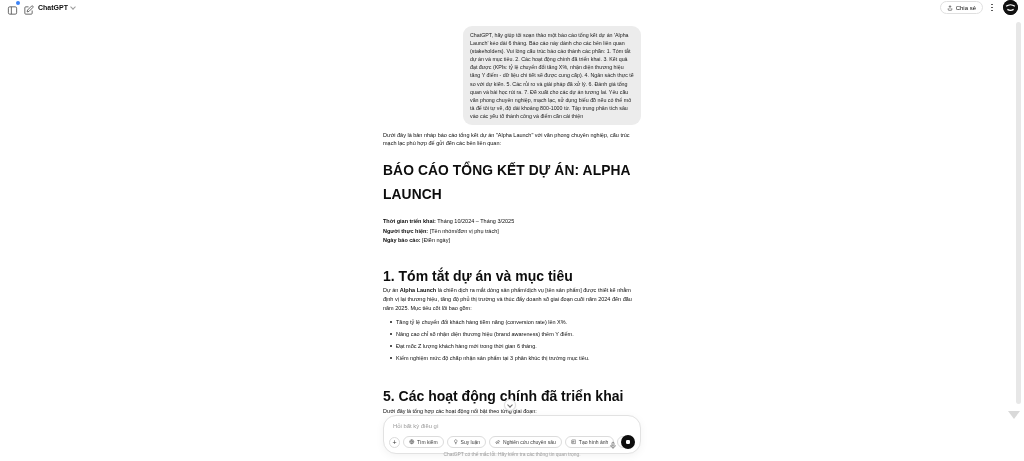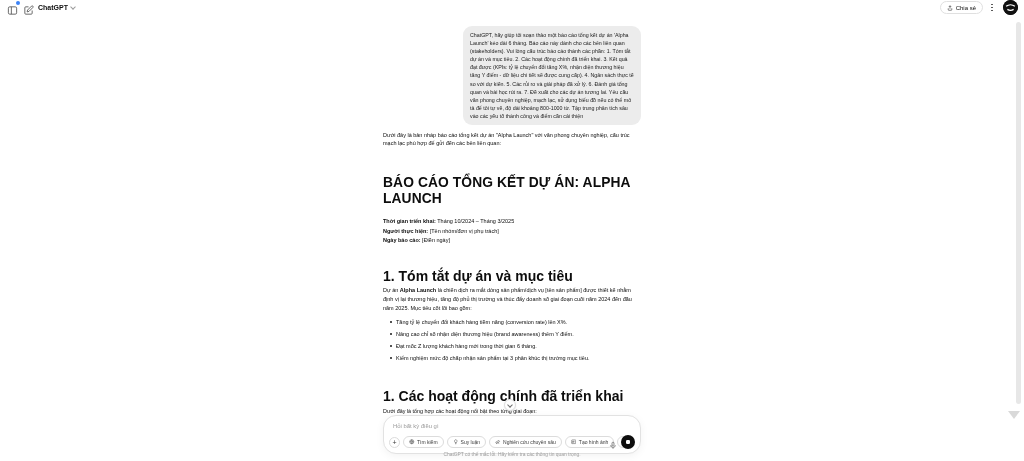--- a/index.html
+++ b/index.html
@@ -27,21 +27,21 @@
   .avatar svg { width:100%; height:100%; }
 
   
   .col { position:absolute; left:383px; width:258px; }
 
   .user-bubble { position:absolute; left:463px; top:26px; width:178px; background:#ececec;
     border-radius:9px; padding:5px 7px; font-size:5.3px; line-height:8.1px; color:#1a1a1a; }
 
   .intro { top:132px; font-size:5.5px; line-height:7.6px; }
 
-  .report-h1 { top:175px; font-size:13.8px; line-height:16px; font-weight:800; letter-spacing:0.1px; }
+  .report-h1 { top:159px; font-size:13.8px; line-height:24px; font-weight:800; letter-spacing:0.1px; }
 
   .meta { top:217px; font-size:5.5px; line-height:9.6px; }
   .meta b { font-weight:700; }
 
   .h2 { font-size:14px; font-weight:700; }
   #sec1-h { top:268px; }
   #sec2-h { top:388px; }
 
   .para { font-size:5.5px; line-height:9.2px; }
   #sec1-p { top:286px; }
@@ -149,21 +149,21 @@
 
   <p class="col para" id="sec1-p"><span>Dự án </span><b>Alpha Launch</b><span> là chiến dịch ra mắt dòng sản phẩm/dịch vụ [tên sản phẩm] được thiết kế nhằm định vị lại thương hiệu, tăng độ phủ thị trường và thúc đẩy doanh số giai đoạn cuối năm 2024 đến đầu năm 2025. Mục tiêu cốt lõi bao gồm:</span></p>
 
   <ul class="col bullets">
     <li>Tăng tỷ lệ chuyển đổi khách hàng tiềm năng (conversion rate) lên X%.</li>
     <li>Nâng cao chỉ số nhận diện thương hiệu (brand awareness) thêm Y điểm.</li>
     <li>Đạt mốc Z lượng khách hàng mới trong thời gian 6 tháng.</li>
     <li>Kiểm nghiệm mức độ chấp nhận sản phẩm tại 3 phân khúc thị trường mục tiêu.</li>
   </ul>
 
-  <h2 class="col h2" id="sec2-h">1. Các hoạt động chính đã triển khai</h2>
+  <h2 class="col h2" id="sec2-h">5. Các hoạt động chính đã triển khai</h2>
 
   <p class="col para" id="sec2-p">Dưới đây là tổng hợp các hoạt động nổi bật theo từng giai đoạn:</p>
 
   <div class="scrolldown">
     <span class="chev"></span>
   </div>
 
   <div class="composer">
     <input type="text" placeholder="Hỏi bất kỳ điều gì" style="">
     <div class="chiprow">

